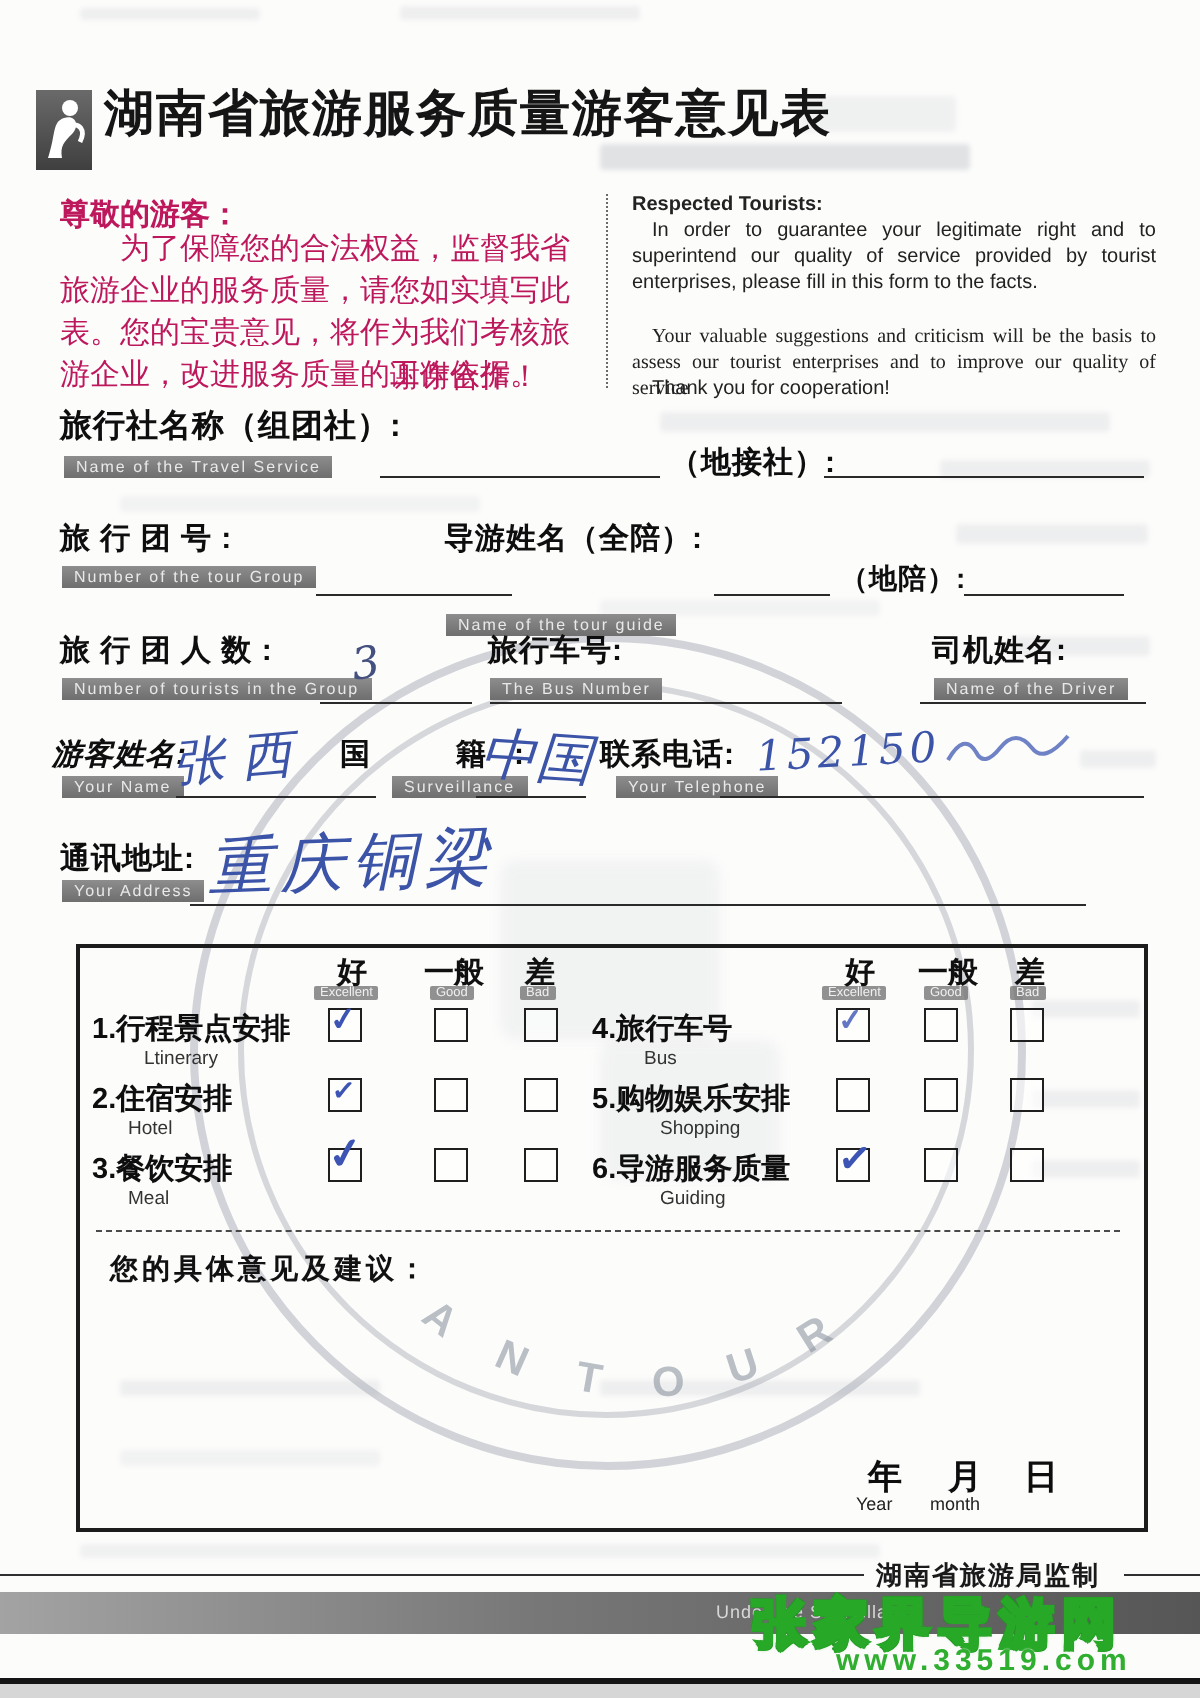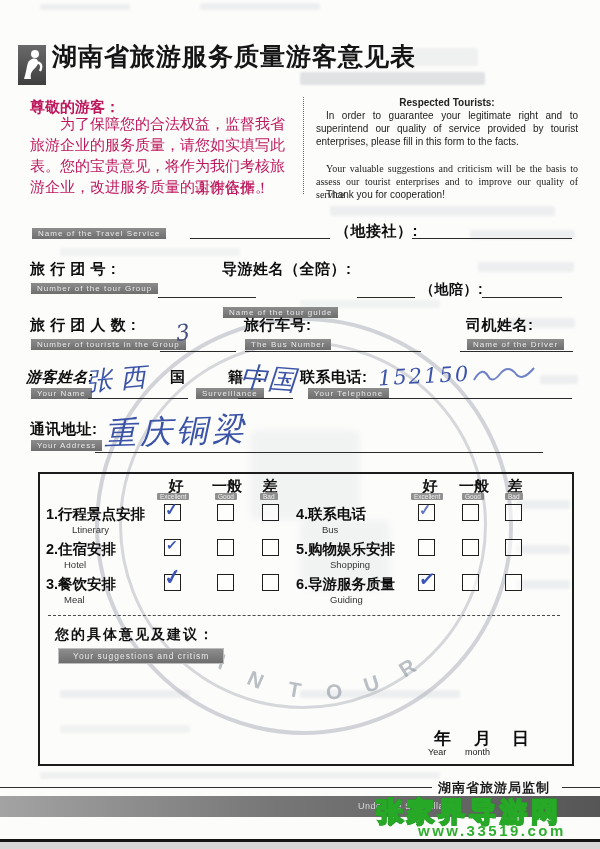--- a/index.html
+++ b/index.html
@@ -93,25 +93,26 @@
       <path d="M6 34 C10 22, 8 16, 14 14 C20 12, 22 18, 18 22 C14 26, 12 28, 13 34 Z" fill="#fff"></path>
       <path d="M16 18 C22 16, 25 20, 22 26" stroke="#fff" stroke-width="2.4" fill="none"></path>
     </svg>
   </div>
   <div class="abs title" style="left:52px;top:40px;">湖南省旅游服务质量游客意见表</div>
 
   <div class="abs cnintro" style="left:30px;top:97px;width:266px;font-weight:bold;">尊敬的游客：</div>
   <div class="abs cnintro" style="left:30px;top:114px;width:268px;text-indent:2em;">为了保障您的合法权益，监督我省旅游企业的服务质量，请您如实填写此表。您的宝贵意见，将作为我们考核旅游企业，改进服务质量的工作依据。</div>
   <div class="abs cnintro" style="left:30px;top:178px;width:240px;text-align:right;">谢谢合作！</div>
   <div class="abs" style="left:303px;top:97px;height:97px;border-left:1.5px dotted #6a6a6a;"></div>
-  <div class="abs enintro" style="left:316px;top:96px;width:262px;font-weight:bold;text-align:center;">Respected Tourists:</div>
+  <div class="abs enintro" style="left:316px;top:96px;width:262px;font-weight:bold;text-align:left;">Respected Tourists:</div>
   <div class="abs enintro" style="left:316px;top:109px;width:262px;text-indent:10px;">In order to guarantee your legitimate right and to superintend our quality of service provided by tourist enterprises, please fill in this form to the facts.</div>
   <div class="abs enintro" style="left:316px;top:162px;width:262px;text-indent:10px;font-family:Liberation Serif, serif;">Your valuable suggestions and criticism will be the basis to assess our tourist enterprises and to improve our quality of service</div>
   <div class="abs enintro" style="left:326px;top:188px;width:262px;text-align:left;">Thank you for cooperation!</div>
 
+  <div class="abs flabel" style="left:30px;top:203px;font-size:16px;">旅行社名称（组团社）:</div>
   <div class="abs sublabel" style="left:32px;top:228px;">Name of the Travel Service</div>
   <div class="abs wline" style="left:190px;top:222px;width:140px;height:16px;"></div>
   <div class="abs flabel" style="left:335px;top:222px;">（地接社）:</div>
   <div class="abs wline" style="left:412px;top:222px;width:160px;height:16px;"></div>
 
   <div class="abs flabel" style="left:30px;top:260px;">旅 行 团 号 :</div>
   <div class="abs sublabel" style="left:31px;top:283px;">Number of the tour Group</div>
   <div class="abs wline" style="left:158px;top:281px;width:98px;height:16px;"></div>
   <div class="abs flabel" style="left:222px;top:260px;">导游姓名（全陪）:</div>
   <div class="abs sublabel" style="left:223px;top:283px;margin-top:24px;">Name of the tour guide</div>
@@ -167,21 +168,21 @@
   <div class="abs colhead" style="left:499px;top:477px;width:32px;">差</div>
   <div class="abs colheaden" style="left:505px;top:493px;">Bad</div>
 
   <div class="abs item" style="left:46px;top:505px;"><span>1.</span><span>行程景点安排</span></div>
   <div class="abs itemen" style="left:72px;top:524px;">Ltinerary</div>
   <div class="abs item" style="left:46px;top:540px;"><span>2.</span><span>住宿安排</span></div>
   <div class="abs itemen" style="left:64px;top:559px;">Hotel</div>
   <div class="abs item" style="left:46px;top:575px;"><span>3.</span><span>餐饮安排</span></div>
   <div class="abs itemen" style="left:64px;top:594px;">Meal</div>
 
-  <div class="abs item" style="left:296px;top:505px;"><span>4.</span><span>联系电话</span></div>
+  <div class="abs item" style="left:296px;top:505px;"><span>4.</span><span>旅行车号</span></div>
   <div class="abs itemen" style="left:322px;top:524px;">Bus</div>
   <div class="abs item" style="left:296px;top:540px;"><span>5.</span><span>购物娱乐安排</span></div>
   <div class="abs itemen" style="left:330px;top:559px;">Shopping</div>
   <div class="abs item" style="left:296px;top:575px;"><span>6.</span><span>导游服务质量</span></div>
   <div class="abs itemen" style="left:330px;top:594px;">Guiding</div>
 
   <div class="cb" style="left:164px;top:504px;"></div>
   <div class="cb" style="left:217px;top:504px;"></div>
   <div class="cb" style="left:262px;top:504px;"></div>
   <div class="cb" style="left:164px;top:539px;"></div>
@@ -202,21 +203,20 @@
   <div class="cb" style="left:505px;top:574px;"></div>
 
   <span class="check" style="left:165px;top:500px;font-size:16px;transform:rotate(-6deg);">✓</span>
   <span class="check" style="left:166px;top:537px;font-size:14px;transform:rotate(4deg);">✓</span>
   <span class="check" style="left:164px;top:565px;font-size:21px;transform:rotate(-8deg);">✓</span>
   <span class="check" style="left:419px;top:501px;font-size:15px;opacity:.8;transform:rotate(-4deg);">✓</span>
   <span class="check" style="left:419px;top:567px;font-size:20px;transform:rotate(6deg);">✓</span>
 
   <div class="abs dash" style="left:48px;top:615px;width:512px;"></div>
   <div class="abs sugg" style="left:55px;top:626px;">您的具体意见及建议：</div>
-  <div class="abs sublabel" style="left:58px;top:648px;font-size:8.5px;padding:2px 14px;border:1px solid #bdbdbd;">Your suggestions and critism</div>
   <div class="abs" style="left:55px;top:668px;width:500px;height:60px;"></div>
 
   <span class="abs datecn" style="left:434px;top:727px;">年</span>
   <span class="abs datecn" style="left:474px;top:727px;">月</span>
   <span class="abs datecn" style="left:512px;top:727px;">日</span>
   <span class="abs dateen" style="left:428px;top:747px;">Year</span>
   <span class="abs dateen" style="left:465px;top:747px;">month</span>
   <span class="abs dateen" style="left:508px;top:747px;"></span>
 
   <div class="abs rule" style="left:0;top:787px;width:432px;"></div>

